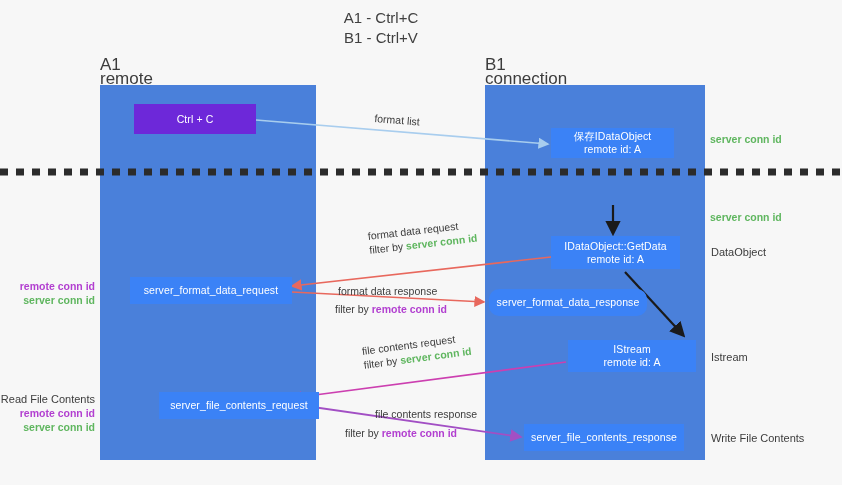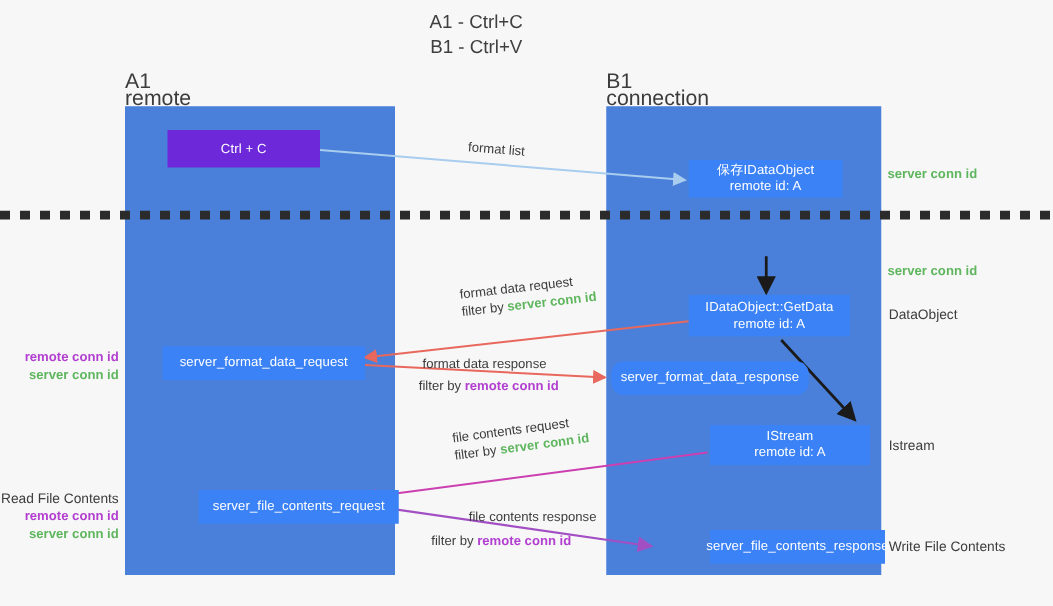--- a/index.html
+++ b/index.html
@@ -181,21 +181,21 @@
 
   <div class="abs box orange" style="left:489px; top:289px; width:158px; height:27px;border-radius:10px;">
     <span>server_format_data_response</span>
   </div>
 
   <div class="abs box orange" style="left:568px; top:340px; width:128px; height:32px;">
     <span>IStream</span>
     <span>remote id: A</span>
   </div>
 
-  <div class="abs box orange" style="left:524px; top:424px; width:140px; height:27px;margin-left:44px;">
+  <div class="abs box orange" style="left:524px; top:424px; width:160px; height:27px;">
     <span>server_file_contents_response</span>
   </div>
 
   <div class="abs conn-green" style="left:710px; top:132px;">server conn id</div>
 
   <div class="abs conn-green" style="left:710px; top:210px;">server conn id</div>
 
   <div class="abs side-label" style="left:711px; top:245px;">DataObject</div>
 
   <div class="abs side-label" style="left:711px; top:350px;">Istream</div>

